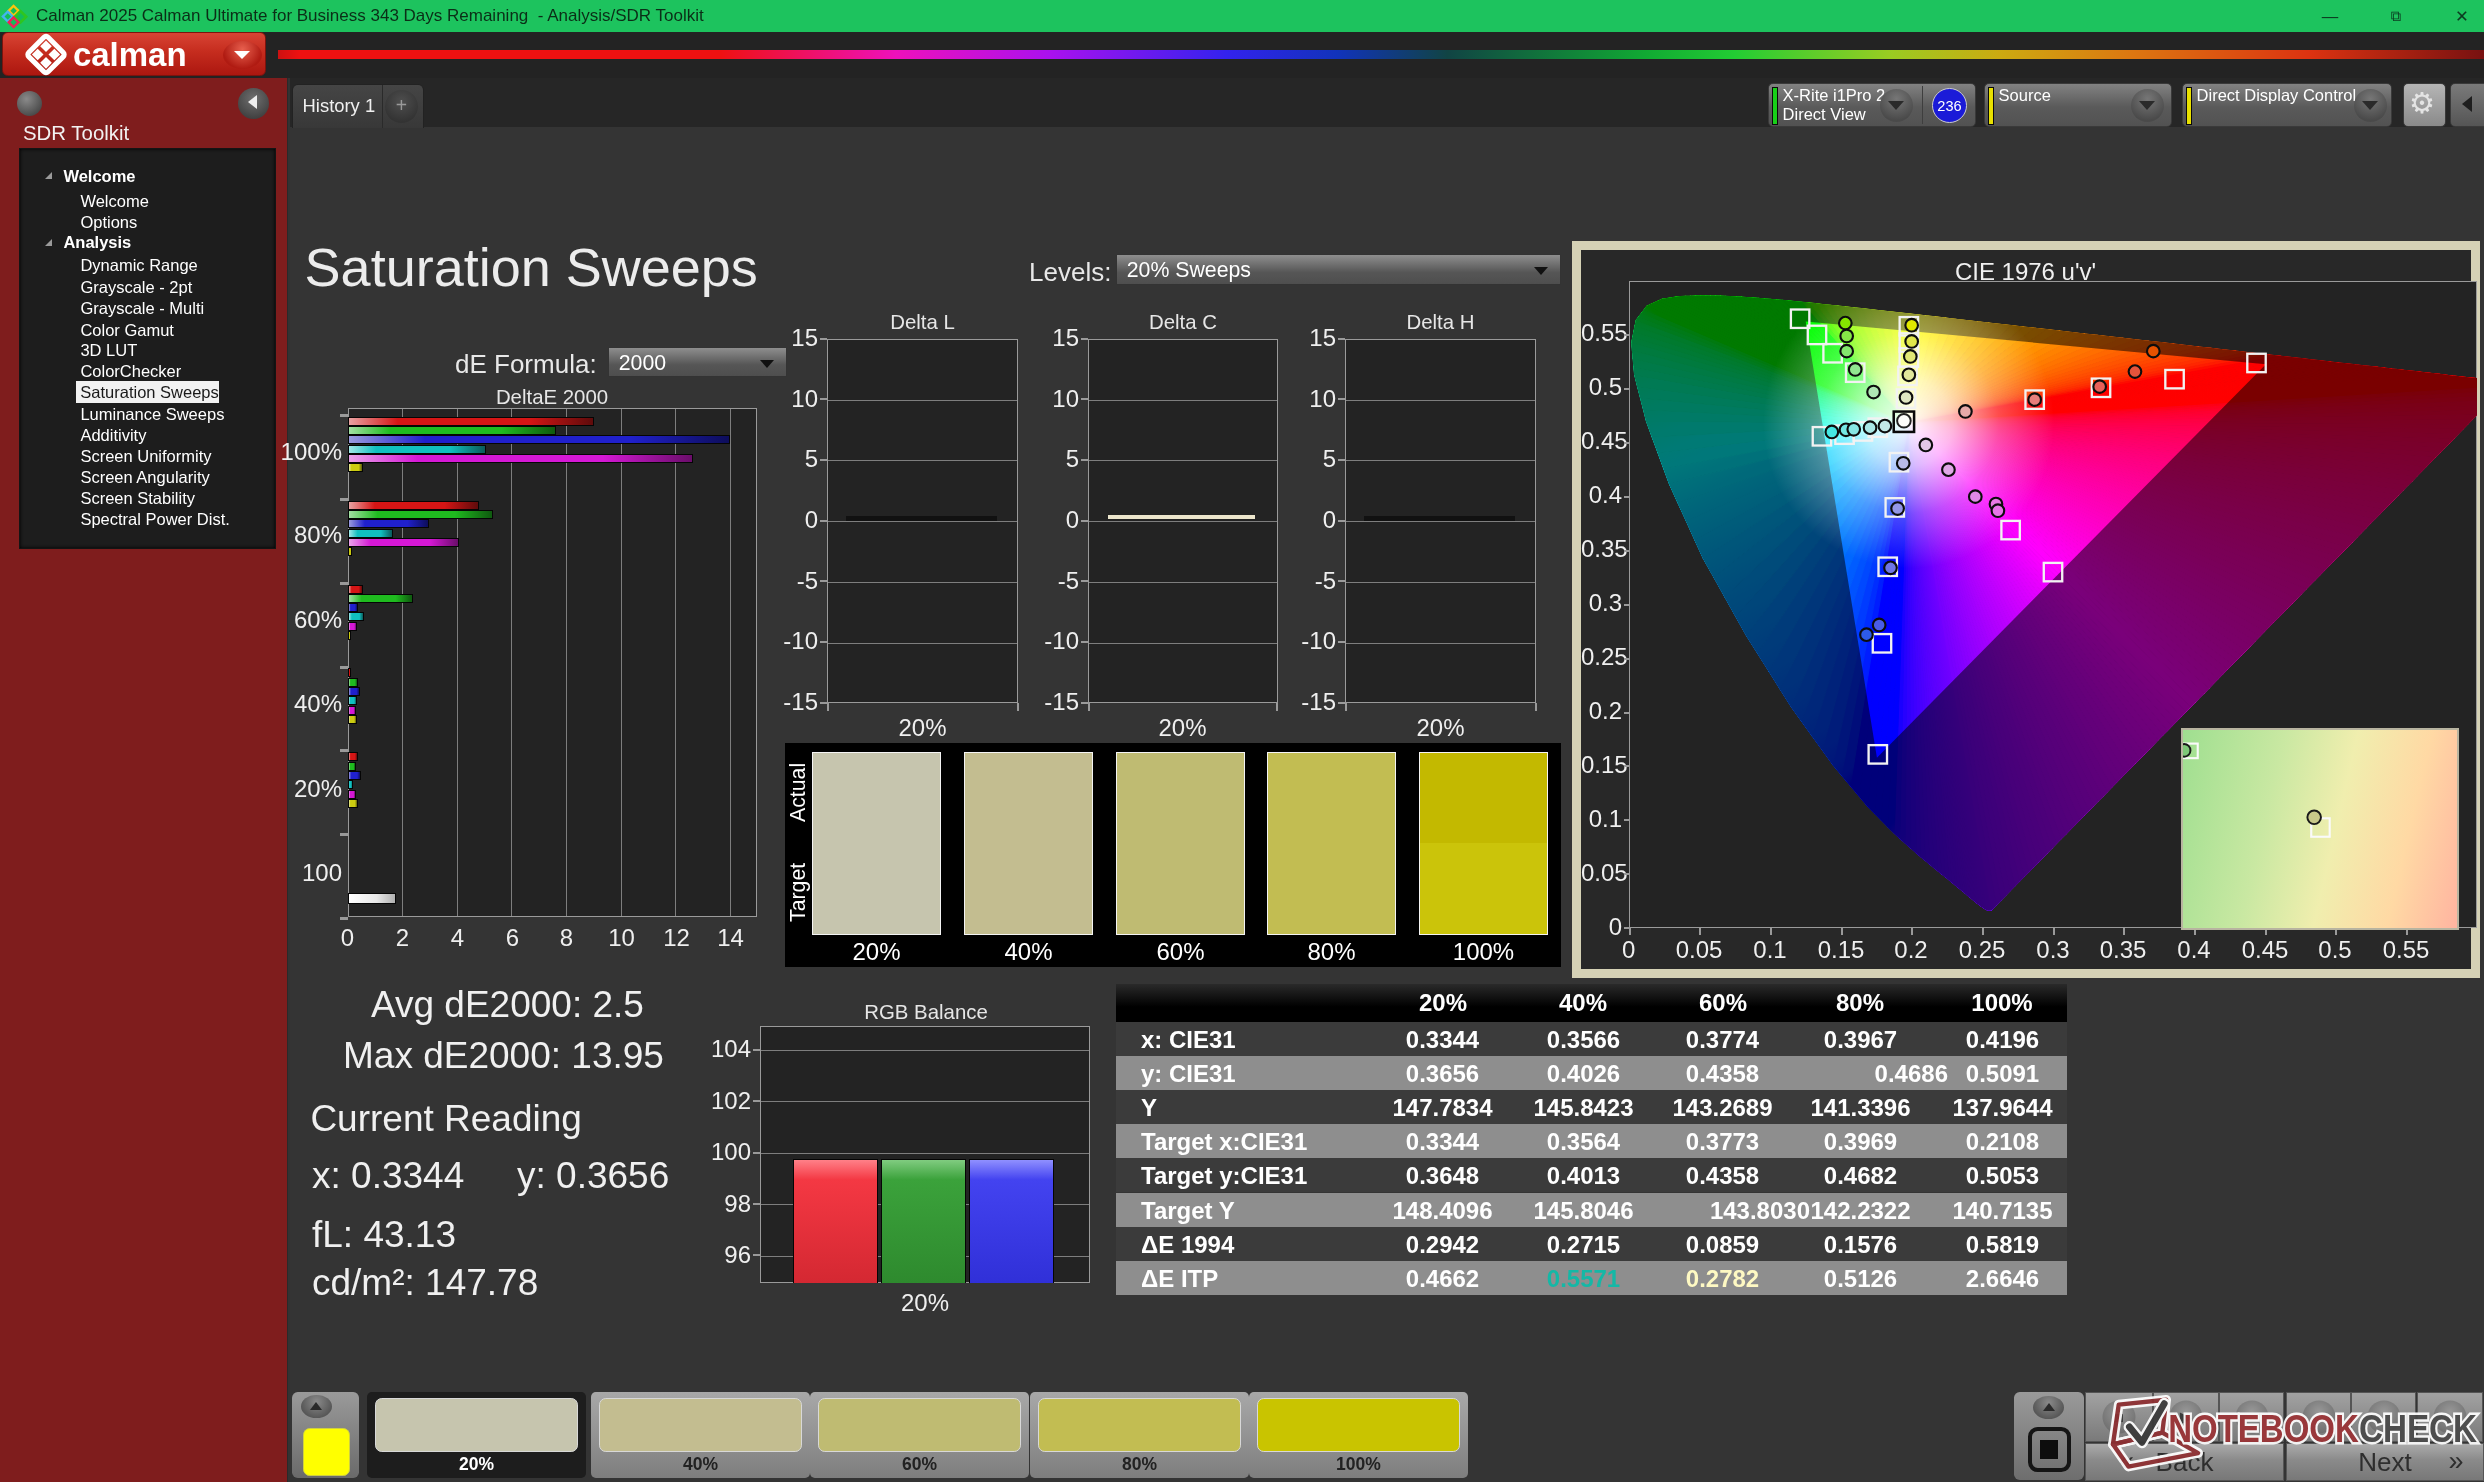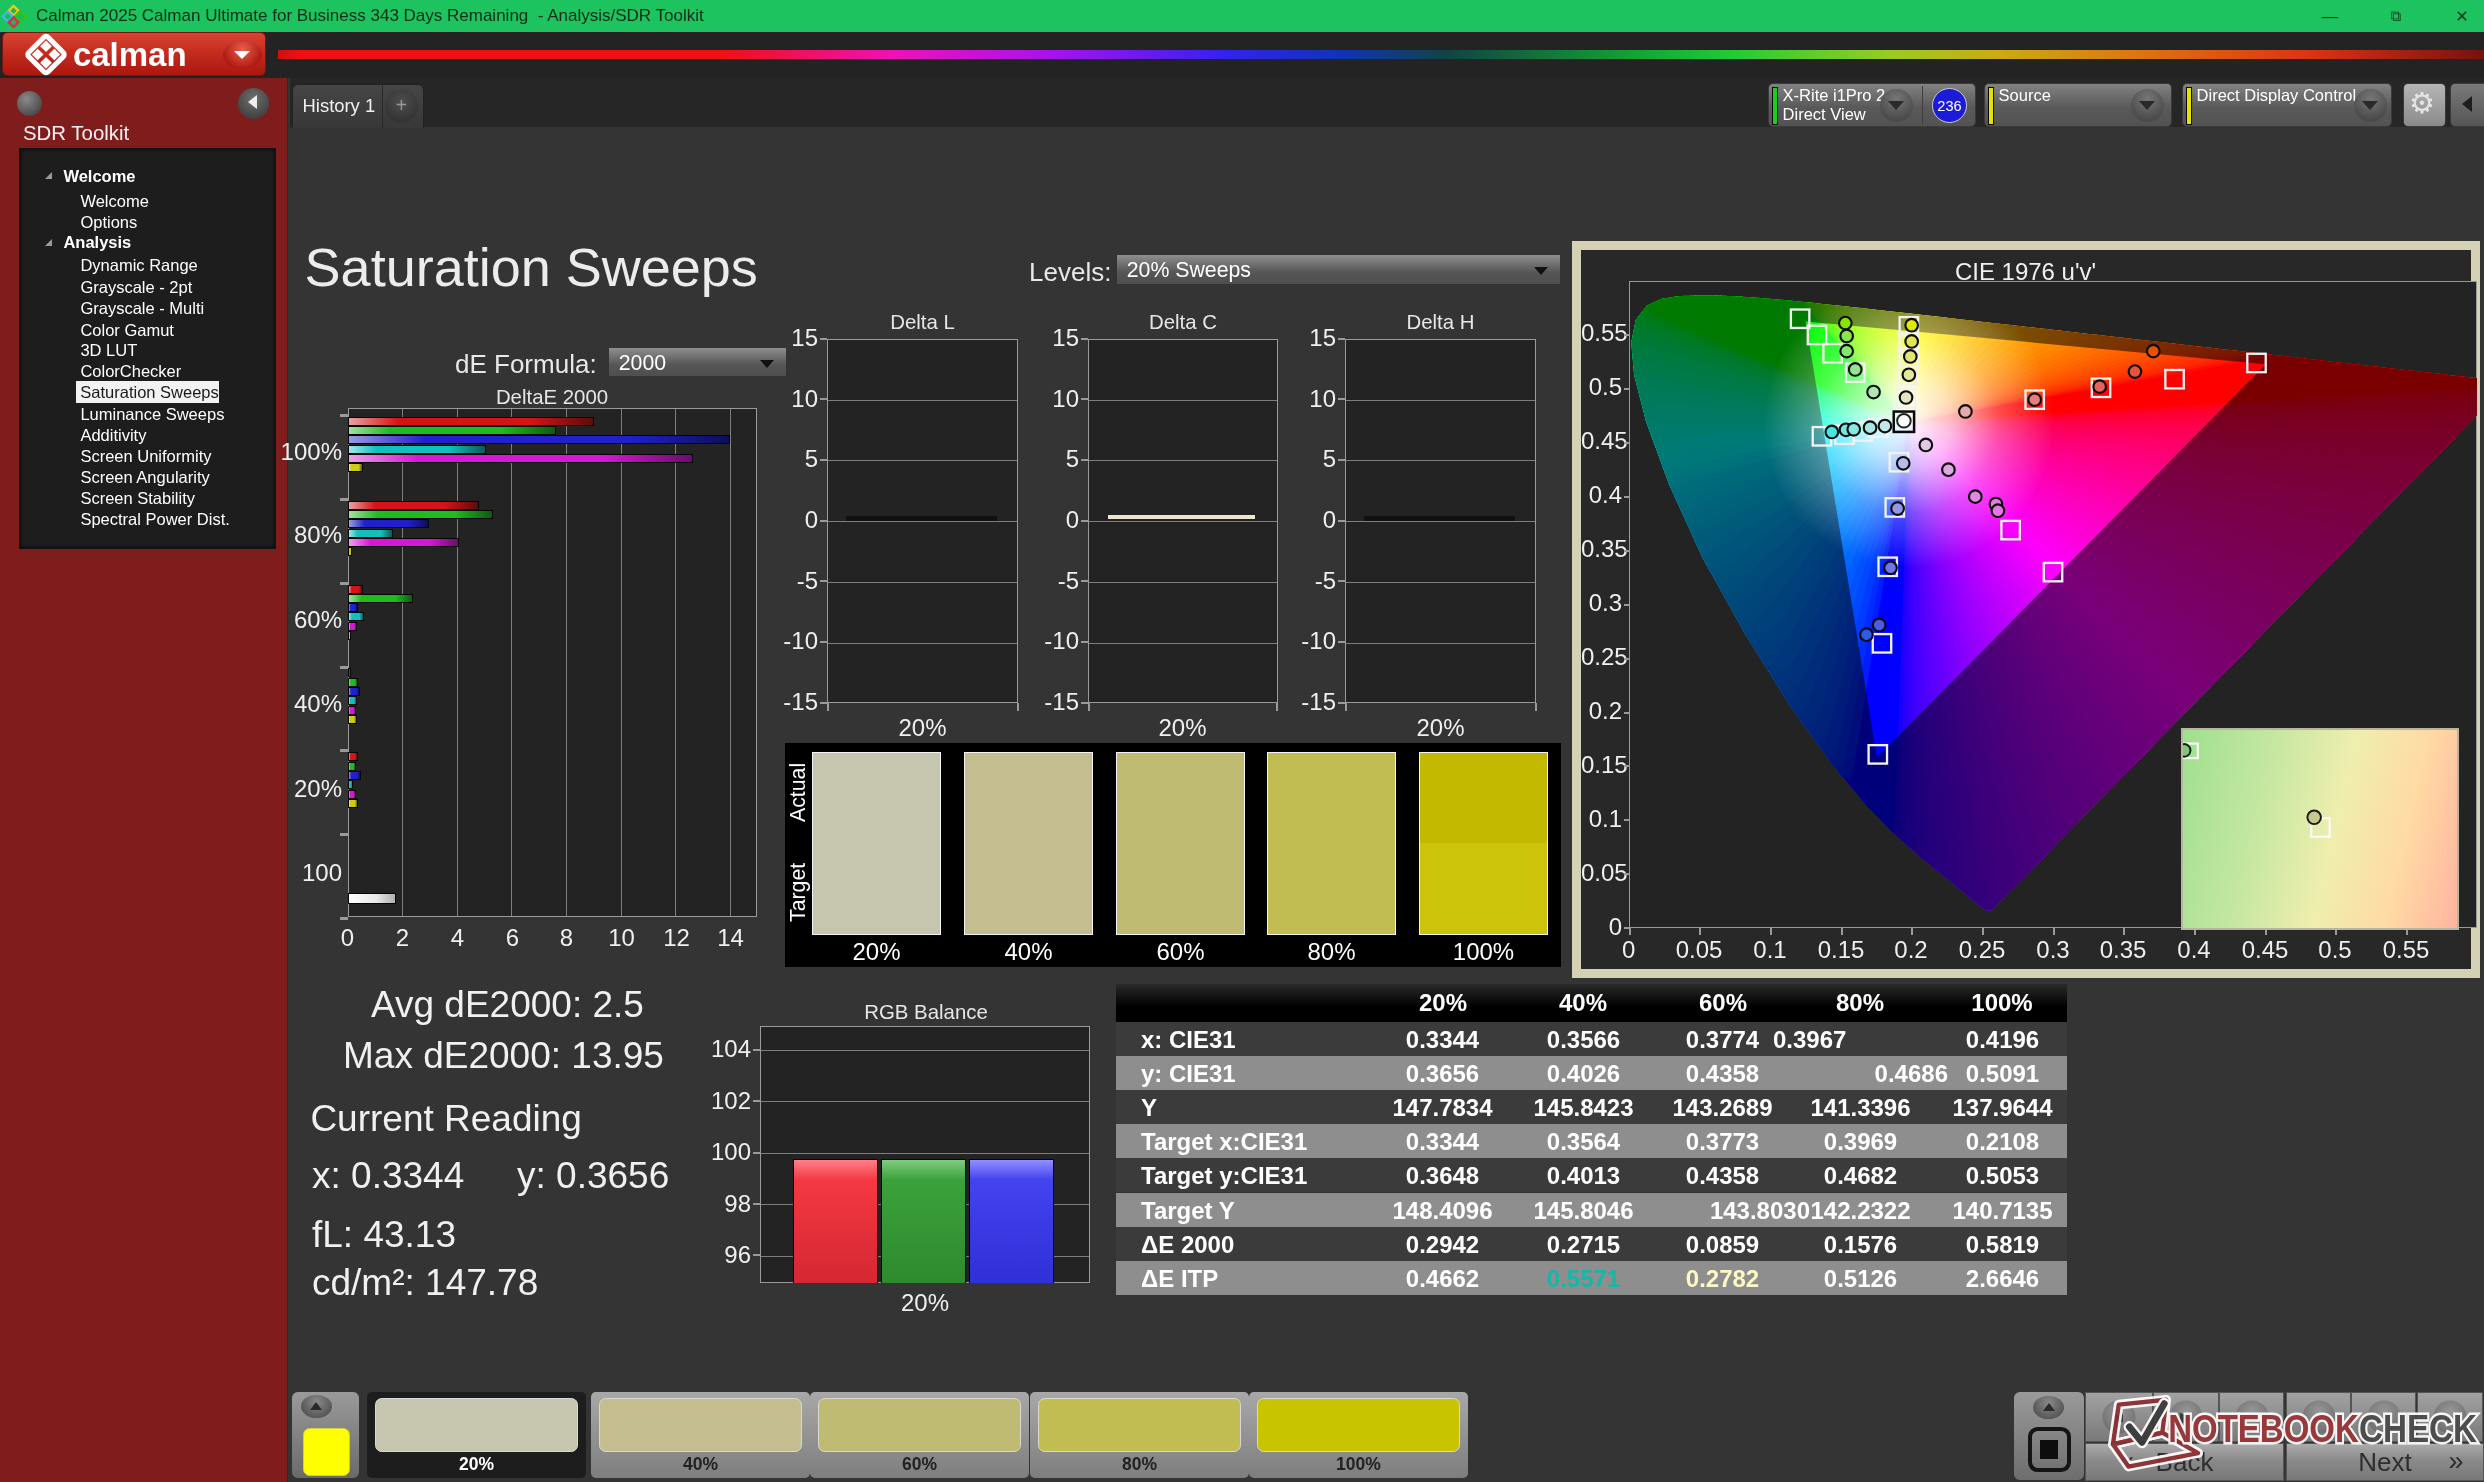--- a/index.html
+++ b/index.html
@@ -2372,21 +2372,21 @@
 <div style="position:absolute;left:259px;top:4.9px;width:136px;text-align:center;font-size:24px;color:#fff;">20%</div>
 <div style="position:absolute;left:399px;top:4.9px;width:136px;text-align:center;font-size:24px;color:#fff;">40%</div>
 <div style="position:absolute;left:539px;top:4.9px;width:136px;text-align:center;font-size:24px;color:#fff;">60%</div>
 <div style="position:absolute;left:676px;top:4.9px;width:136px;text-align:center;font-size:24px;color:#fff;">80%</div>
 <div style="position:absolute;left:818px;top:4.9px;width:136px;text-align:center;font-size:24px;color:#fff;">100%</div>
 <div style="position:absolute;left:0;top:38px;width:100%;height:34px;background:#3b3b3b;"></div>
 <div style="position:absolute;left:25px;top:42px;font-size:24px;color:#fff;">x: CIE31</div>
 <div style="position:absolute;left:239px;top:42px;width:175px;text-align:center;font-size:24px;color:#fff;">0.3344</div>
 <div style="position:absolute;left:380px;top:42px;width:175px;text-align:center;font-size:24px;color:#fff;">0.3566</div>
 <div style="position:absolute;left:519px;top:42px;width:175px;text-align:center;font-size:24px;color:#fff;">0.3774</div>
-<div style="position:absolute;left:657px;top:42px;width:175px;text-align:left;font-size:24px;color:#fff;">0.3967</div>
+<div style="position:absolute;left:657px;top:42px;width:175px;text-align:center;font-size:24px;color:#fff;">0.3967</div>
 <div style="position:absolute;left:799px;top:42px;width:175px;text-align:center;font-size:24px;color:#fff;">0.4196</div>
 <div style="position:absolute;left:0;top:72px;width:100%;height:34px;background:#8e8e8e;"></div>
 <div style="position:absolute;left:25px;top:76px;font-size:24px;color:#fff;">y: CIE31</div>
 <div style="position:absolute;left:239px;top:76px;width:175px;text-align:center;font-size:24px;color:#fff;">0.3656</div>
 <div style="position:absolute;left:380px;top:76px;width:175px;text-align:center;font-size:24px;color:#fff;">0.4026</div>
 <div style="position:absolute;left:519px;top:76px;width:175px;text-align:center;font-size:24px;color:#fff;">0.4358</div>
 <div style="position:absolute;left:657px;top:76px;width:175px;text-align:right;font-size:24px;color:#fff;">0.4686</div>
 <div style="position:absolute;left:799px;top:76px;width:175px;text-align:center;font-size:24px;color:#fff;">0.5091</div>
 <div style="position:absolute;left:0;top:106px;width:100%;height:34px;background:#3b3b3b;"></div>
 <div style="position:absolute;left:25px;top:110px;font-size:24px;color:#fff;">Y</div>
@@ -2410,21 +2410,21 @@
 <div style="position:absolute;left:657px;top:178px;width:175px;text-align:center;font-size:24px;color:#fff;">0.4682</div>
 <div style="position:absolute;left:799px;top:178px;width:175px;text-align:center;font-size:24px;color:#fff;">0.5053</div>
 <div style="position:absolute;left:0;top:209px;width:100%;height:34px;background:#8e8e8e;"></div>
 <div style="position:absolute;left:25px;top:213px;font-size:24px;color:#fff;">Target Y</div>
 <div style="position:absolute;left:239px;top:213px;width:175px;text-align:center;font-size:24px;color:#fff;">148.4096</div>
 <div style="position:absolute;left:380px;top:213px;width:175px;text-align:center;font-size:24px;color:#fff;">145.8046</div>
 <div style="position:absolute;left:519px;top:213px;width:175px;text-align:right;font-size:24px;color:#fff;">143.8030</div>
 <div style="position:absolute;left:657px;top:213px;width:175px;text-align:center;font-size:24px;color:#fff;">142.2322</div>
 <div style="position:absolute;left:799px;top:213px;width:175px;text-align:center;font-size:24px;color:#fff;">140.7135</div>
 <div style="position:absolute;left:0;top:243px;width:100%;height:34px;background:#3b3b3b;"></div>
-<div style="position:absolute;left:25px;top:247px;font-size:24px;color:#fff;">ΔE 2000</div>
+<div style="position:absolute;left:25px;top:247px;font-size:24px;color:#fff;">ΔE 1994</div>
 <div style="position:absolute;left:239px;top:247px;width:175px;text-align:center;font-size:24px;color:#fff;">0.2942</div>
 <div style="position:absolute;left:380px;top:247px;width:175px;text-align:center;font-size:24px;color:#fff;">0.2715</div>
 <div style="position:absolute;left:519px;top:247px;width:175px;text-align:center;font-size:24px;color:#fff;">0.0859</div>
 <div style="position:absolute;left:657px;top:247px;width:175px;text-align:center;font-size:24px;color:#fff;">0.1576</div>
 <div style="position:absolute;left:799px;top:247px;width:175px;text-align:center;font-size:24px;color:#fff;">0.5819</div>
 <div style="position:absolute;left:0;top:277px;width:100%;height:34px;background:#8e8e8e;"></div>
 <div style="position:absolute;left:25px;top:281px;font-size:24px;color:#fff;">ΔE ITP</div>
 <div style="position:absolute;left:239px;top:281px;width:175px;text-align:center;font-size:24px;color:#fff;">0.4662</div>
 <div style="position:absolute;left:380px;top:281px;width:175px;text-align:center;font-size:24px;color:#14b8a6;">0.5571</div>
 <div style="position:absolute;left:519px;top:281px;width:175px;text-align:center;font-size:24px;color:#fef9c3;">0.2782</div>

